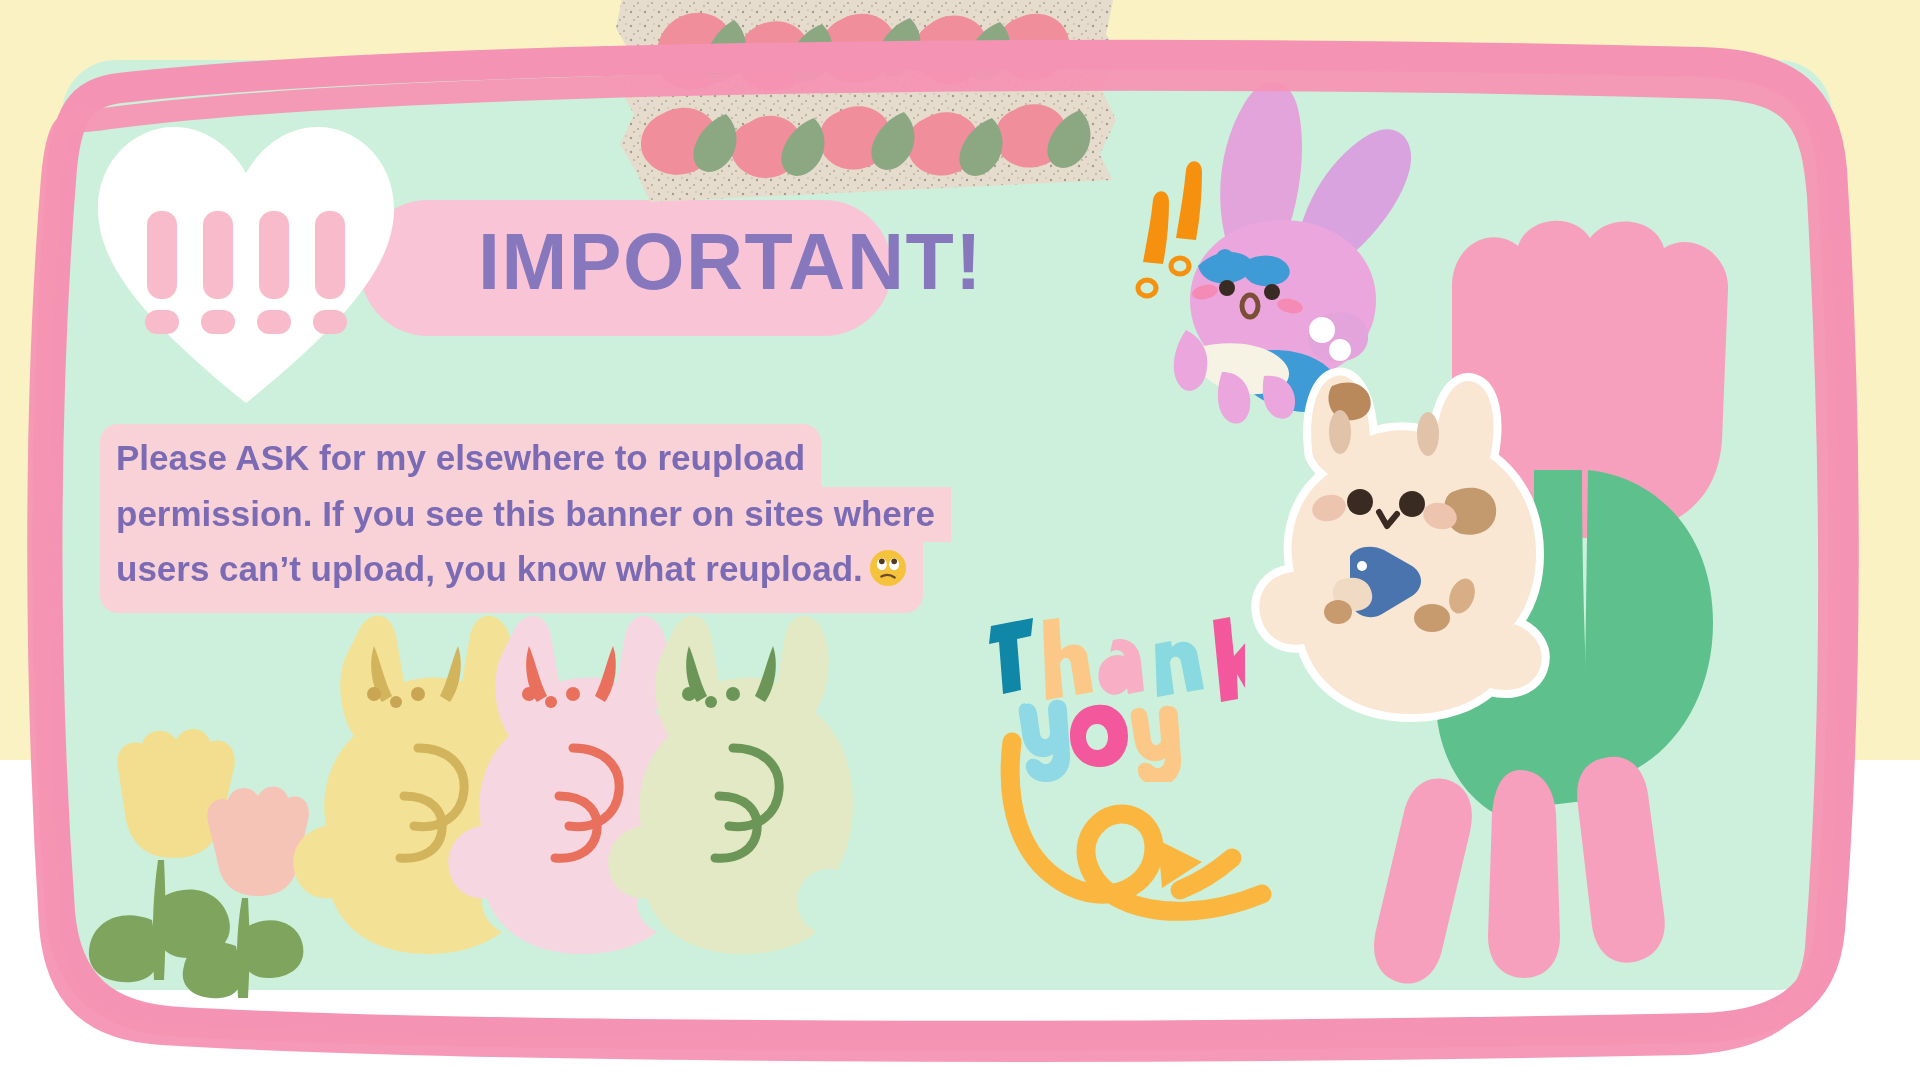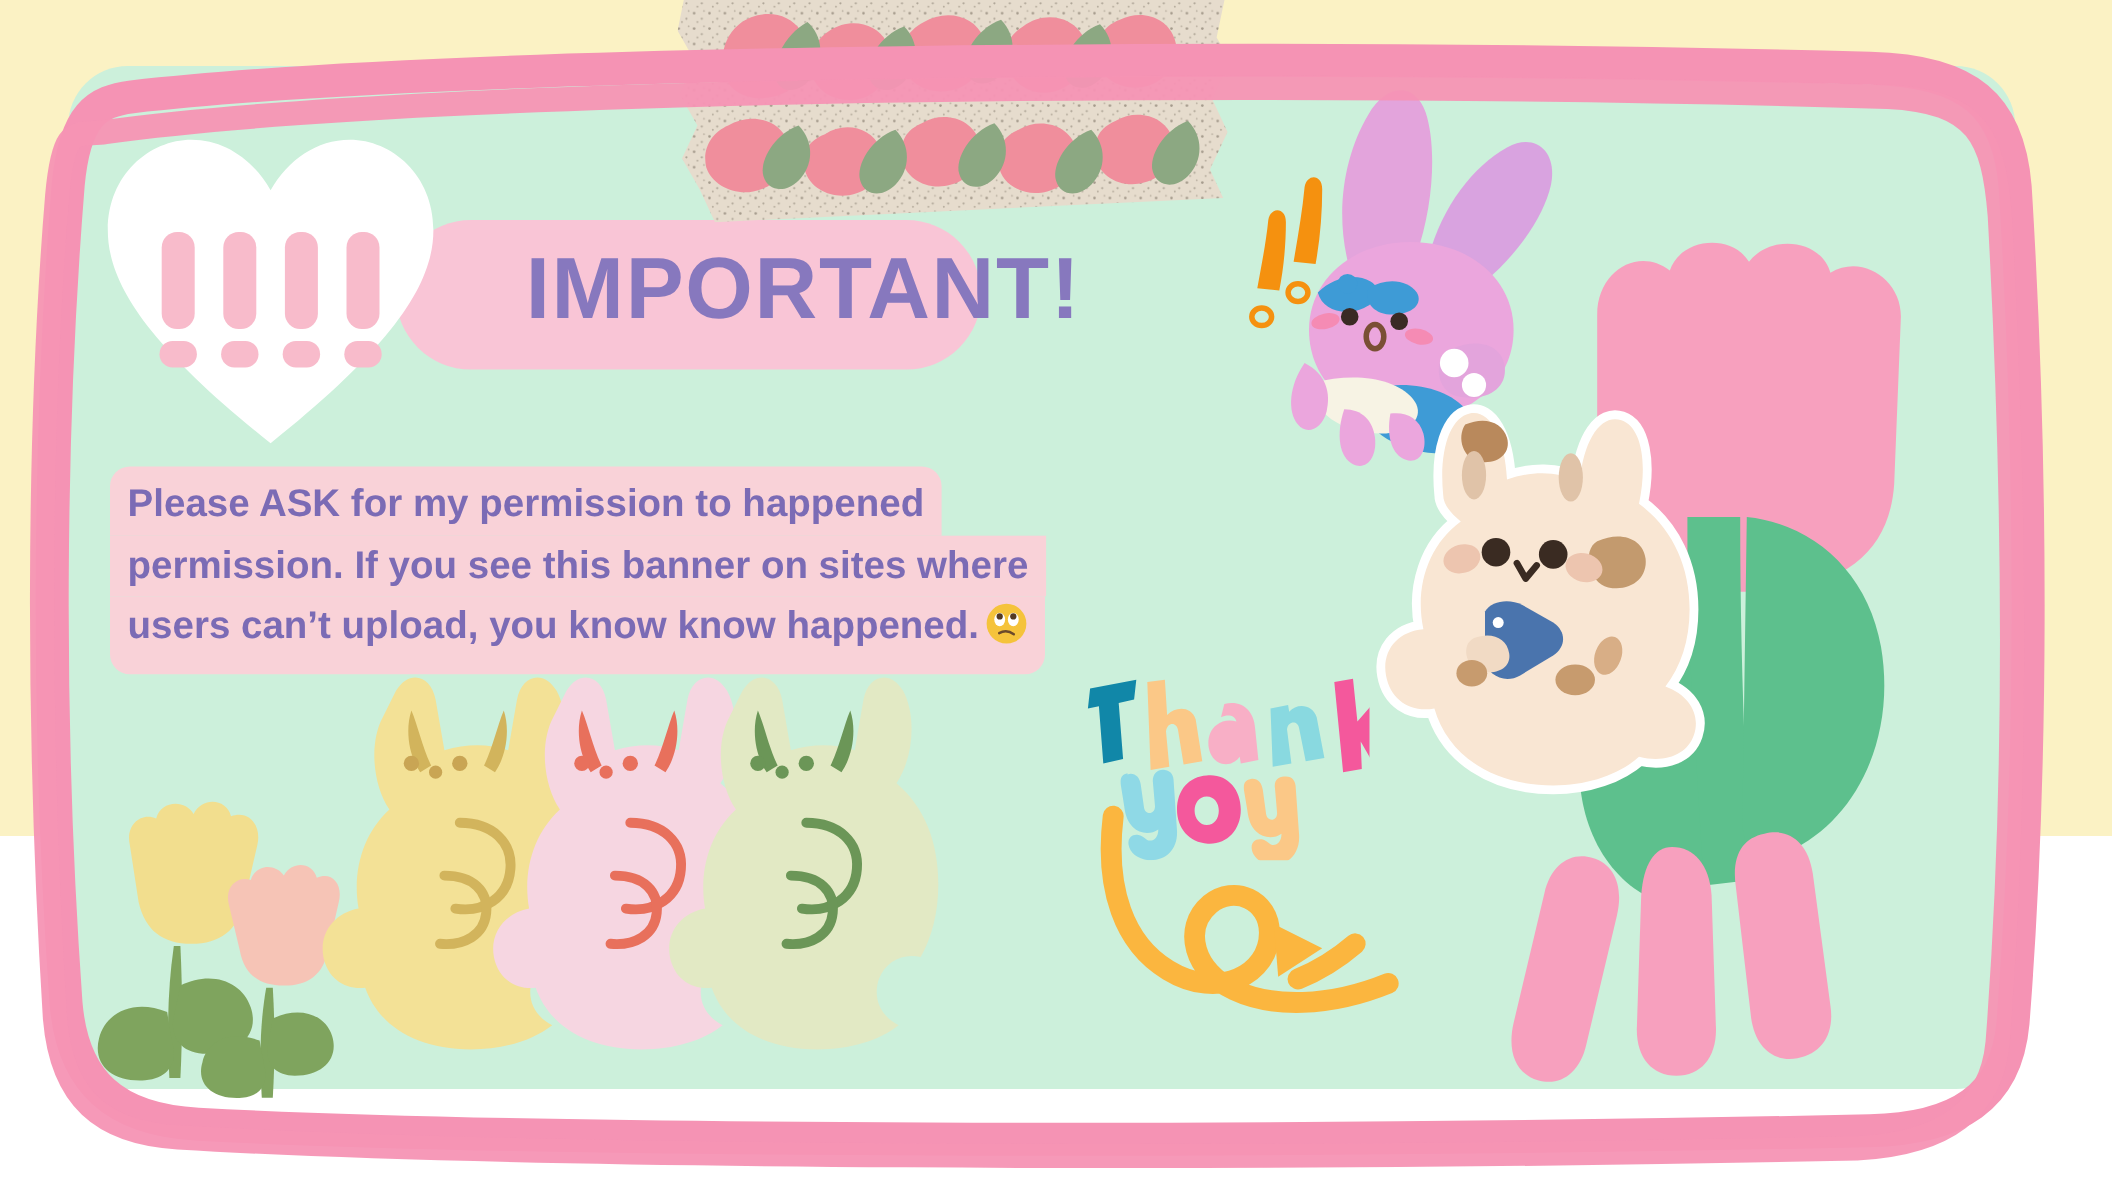--- a/index.html
+++ b/index.html
@@ -270,24 +270,24 @@
           <i></i>
           <b></b>
         </div>
     </div>
   </div>
 
   <div class="imp-pill"></div>
   <div class="imp-text">IMPORTANT!</div>
 
   <div class="para-wrap">
-    <div class="pline l1"> Please ASK for my permission to happened</div>
+    <div class="pline l1"> Please ASK for my elsewhere to reupload</div>
     <div class="pline l2">permission. If you see this banner on sites where</div>
     <div class="pline l3">
-      <span>users can’t upload, you know know happened.</span>
+      <span>users can’t upload, you know what reupload.</span>
         <span class="emoji-eyeroll">
         <svg width="38" height="38" viewBox="0 0 40 40">
           <circle cx="20" cy="20" r="19" fill="#F5C33B"></circle>
           <ellipse cx="13.5" cy="16" rx="5.2" ry="6.4" fill="#fff"></ellipse>
           <ellipse cx="26.5" cy="16" rx="5.2" ry="6.4" fill="#fff"></ellipse>
           <circle cx="13.5" cy="13" r="3" fill="#543A23"></circle>
           <circle cx="26.5" cy="13" r="3" fill="#543A23"></circle>
           <path d="M13 29 q7-4 14 1" stroke="#6B4A2B" stroke-width="2.4" fill="none" stroke-linecap="round"></path>
         </svg>
       </span>

